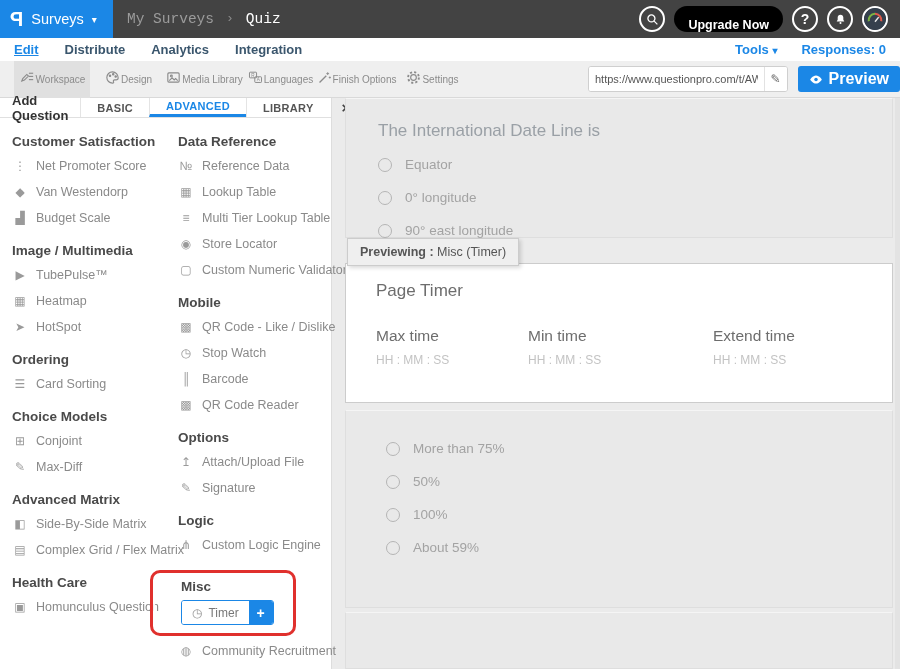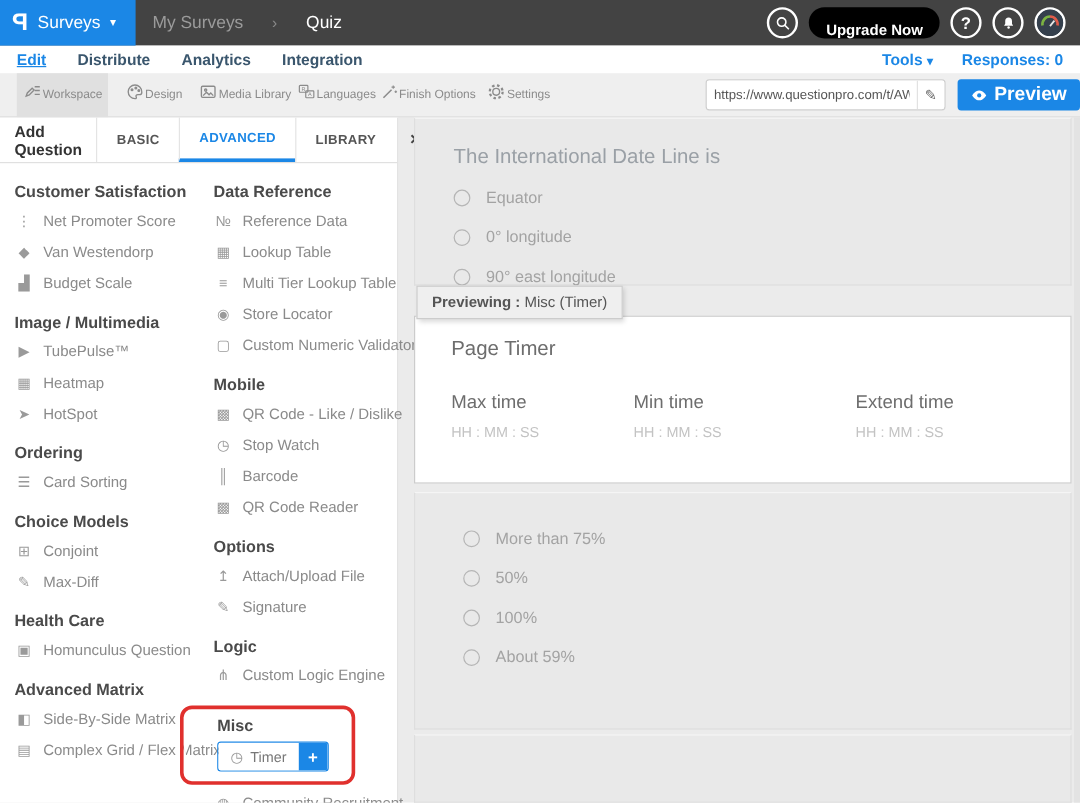--- a/index.html
+++ b/index.html
@@ -7,21 +7,21 @@
   body { font-family:"Liberation Sans", sans-serif; background:#fff; }
   .app { position:relative; width:900px; height:669px; background:#fff; }
 
   
   .topbar { display:flex; align-items:center; height:38px; background:#434343; }
   .logo-area { display:flex; align-items:center; gap:8px; width:113px; height:38px;
                background:#1b87e6; color:#fff; padding:0 10px; cursor:pointer; }
   .logo-mark { font-size:20px; font-weight:700; transform:scaleX(-1); }
   .logo-prod { font-size:14.5px; }
   .caret { font-size:10px; }
-  .crumbs { display:flex; align-items:flex-start; gap:24px; margin-left:14px; font-size:14.5px; }
+  .crumbs { display:flex; align-items:flex-start; gap:12px; margin-left:14px; font-size:14.5px;font-family:Liberation Mono, monospace; }
   .crumb-parent { color:#9b9b9b; cursor:pointer; }
   .crumb-sep { color:#8a8a8a; font-size:13px; }
   .crumb-current { color:#fff; }
   .top-actions { margin-left:auto; display:flex; align-items:center; gap:9px; padding-right:12px; }
   .circle-btn { width:26px; height:26px; border:2px solid #fff; border-radius:50%;
                 display:flex; align-items:center; justify-content:center; color:#fff;
                 font-size:14px; font-weight:700; cursor:pointer; background:transparent; }
   .upgrade-btn { height:26px; padding:12px 14px; background:#000000; border:none; border-radius:13px;
                  color:#fff; font-weight:700; font-size:12.5px; cursor:pointer; font-family:inherit; }
   .avatar-btn { border-width:2px; background:#35404d; overflow:hidden; padding:0; }
@@ -49,21 +49,21 @@
                padding:0 6px; font-family:inherit; background:#fff; }
   .url-edit { width:26px; background:#fff; border:none; border-left:1px solid #e2e2e2;
               color:#666; font-size:12px; cursor:pointer; }
   .preview-btn { display:flex; align-items:center; gap:6px; height:26px; margin-left:10px;
                  padding:0 11px; background:#1b87e6; color:#fff; border:none; border-radius:3px;
                  font-size:16px; font-weight:700; cursor:pointer; font-family:inherit; }
 
   
   .content { display:flex; height:571px; background:#ebebeb; }
   .sidebar { position:relative; width:332px; background:#fff; border-right:1px solid #ddd; }
-  .tabs-row { display:flex; align-items:stretch; height:38px; border-bottom:1px solid #e0e0e0; }
+  .tabs-row { display:flex; align-items:stretch; height:20px; border-bottom:1px solid #e0e0e0; }
   .add-q { display:flex; align-items:center; padding:0 12px; font-size:13px; font-weight:700; color:#333; }
   .tab { display:flex; align-items:center; justify-content:center; padding:0 16px;
          font-size:11px; font-weight:700; color:#555; border-left:1px solid #e4e4e4;
          cursor:pointer; letter-spacing:.3px; }
   .tab.active { color:#1b87e6; border-bottom:3px solid #1b87e6; }
   .tab-close { margin-left:auto; display:flex; align-items:center; padding:0 12px;
                font-size:15px; font-weight:700; color:#444; cursor:pointer; }
 
   .cols { display:flex; padding:4px 0 0 12px; }
   .col1 { width:166px; }
@@ -302,35 +302,35 @@
               <div class="side-item">
                 <span class="side-icon">⊞</span>
                 <span class="side-label">Conjoint</span>
               </div>
               <div class="side-item">
                 <span class="side-icon">✎</span>
                 <span class="side-label">Max-Diff</span>
               </div>
             </div>
             <div class="section">
+              <div class="section-title">Advanced Matrix</div>
+              <div class="side-item">
+                <span class="side-icon">◧</span>
+                <span class="side-label">Side-By-Side Matrix</span>
+              </div>
+              <div class="side-item">
+                <span class="side-icon">▤</span>
+                <span class="side-label">Complex Grid / Flex Matrix</span>
+              </div>
+            </div>
+            <div class="section">
               <div class="section-title">Health Care</div>
               <div class="side-item">
                 <span class="side-icon">▣</span>
                 <span class="side-label">Homunculus Question</span>
-              </div>
-            </div>
-            <div class="section">
-              <div class="section-title">Advanced Matrix</div>
-              <div class="side-item">
-                <span class="side-icon">◧</span>
-                <span class="side-label">Side-By-Side Matrix</span>
-              </div>
-              <div class="side-item">
-                <span class="side-icon">▤</span>
-                <span class="side-label">Complex Grid / Flex Matrix</span>
               </div>
             </div>
           </div>
         <div class="col2">
           <div id="col2-sections">
               <div class="section">
                 <div class="section-title">Data Reference</div>
                 <div class="side-item">
                   <span class="side-icon">№</span>
                   <span class="side-label">Reference Data</span>

